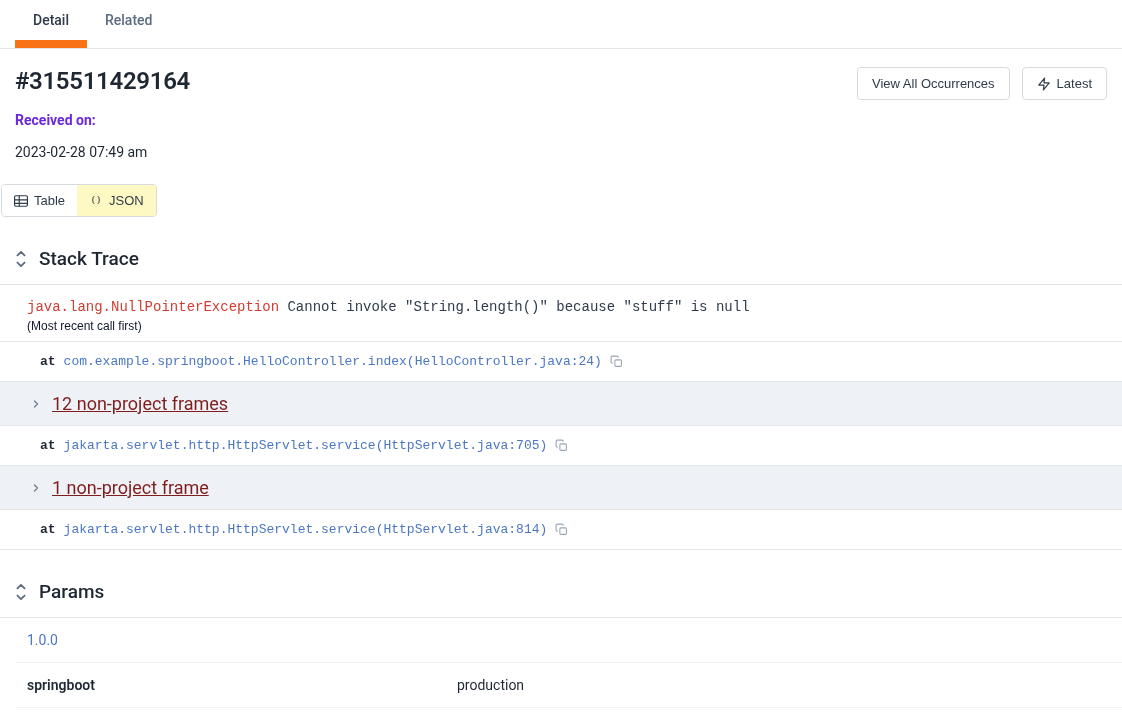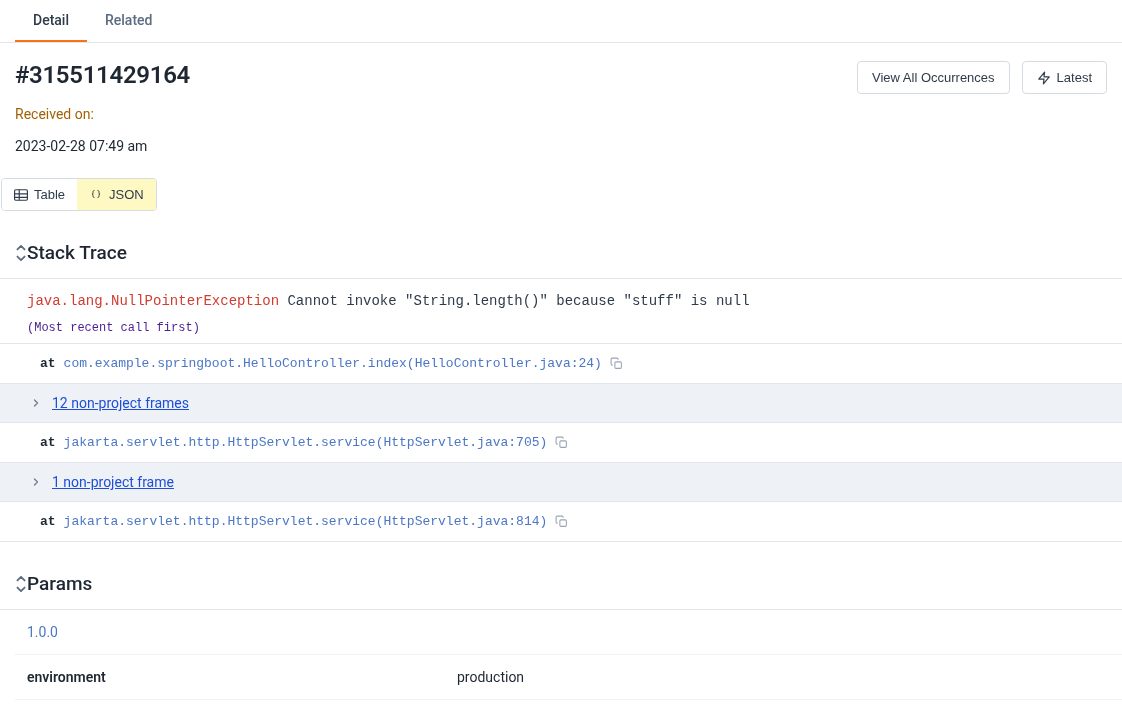--- a/index.html
+++ b/index.html
@@ -21,21 +21,21 @@
     }
     .tab {
       padding: 12px 18px;
       color: #5b6b80;
       font-weight: 500;
       cursor: pointer;
       border-bottom: 2px solid transparent;
     }
     .tab.active {
       color: #2f3b4a;
-      border-bottom: 2px solid #f97316;
+      border-bottom: 8px solid #f97316;
     }
     .header-row {
       display: flex;
       justify-content: space-between;
       align-items: flex-start;
       padding: 18px 15px 0 15px;
     }
     .occurrence-id {
       font-size: 24px;
       font-weight: 600;
@@ -55,22 +55,22 @@
       color: #2f3b4a;
       cursor: pointer;
       display: inline-flex;
       align-items: center;
       gap: 6px;
     }
     .meta-block {
       padding: 12px 15px 0 15px;
     }
     .meta-label {
-      font-weight: 400;
-      color: #a16207;
+      font-weight: 700;
+      color: #6d28d9;
       font-size: 14px;
     }
     .meta-value {
       color: #1f2733;
       font-size: 14px;
       margin-top: 16px;
     }
     .view-toggle {
       display: inline-flex;
       border: 1px solid #d6dbe1;
@@ -93,41 +93,42 @@
       background: #fef9c3;
     }
     .icon {
       display: inline-flex;
       align-items: center;
       justify-content: center;
     }
     .section-header {
       display: flex;
       align-items: center;
+      gap: 12px;
       padding: 30px 15px 14px 15px;
       border-bottom: 1px solid #e2e6eb;
     }
     .section-title {
       font-size: 19px;
       font-weight: 500;
       color: #1f2733;
     }
     .collapse-icon svg { display:block; }
     .exception-header {
       padding: 14px 15px 8px 27px;
       border-bottom: 1px solid #e2e6eb;
       font-family: "SFMono-Regular", Consolas, "Liberation Mono", Menlo, monospace;
     }
     .exception-class { color: #d23c2f; }
     .exception-msg { color: #2f3b4a; }
     .exception-sub {
-      font-family: Liberation Mono, monospace;
+      font-family: Liberation Sans, sans-serif;
       font-size: 12px;
-      color: #4c1d95;
-      margin-top: 12px;
+      color: #0f172a;
+      margin-top: 4px;
     }
     .frame-row {
       padding: 12px 15px 12px 40px;
       border-bottom: 1px solid #e2e6eb;
       font-family: "SFMono-Regular", Consolas, "Liberation Mono", Menlo, monospace;
       font-size: 13px;
       display: flex;
       align-items: center;
       gap: 8px;
     }
@@ -137,23 +138,23 @@
     .collapsed-row {
       background: #eef2f7;
       padding: 11px 15px 11px 30px;
       border-bottom: 1px solid #e2e6eb;
       display: flex;
       align-items: center;
       gap: 10px;
       cursor: pointer;
     }
     .collapsed-label {
-      color: #1d4ed8;
+      color: #7f1d1d;
       text-decoration: underline;
-      font-size: 14px;
+      font-size: 18px;
     }
     .chev { color: #6b7a8e; }
     .params-table {
       margin-left: 15px;
     }
     .params-row {
       display: flex;
       padding: 14px 12px;
       border-bottom: 1px solid #f0f2f5;
     }
@@ -301,20 +302,20 @@
       </svg>
   </span>
   <div class="section-title">Params</div>
 </div>
 
 <div class="params-table" id="params-container">
     <div class="params-row">
       <div class="params-val link">1.0.0</div>
     </div>
     <div class="params-row">
-      <div class="params-key">environment</div>
+      <div class="params-key">springboot</div>
       <div class="params-val">production</div>
     </div>
     <div class="params-row"></div>
   </div>
 
 
 
 
 </body></html>

